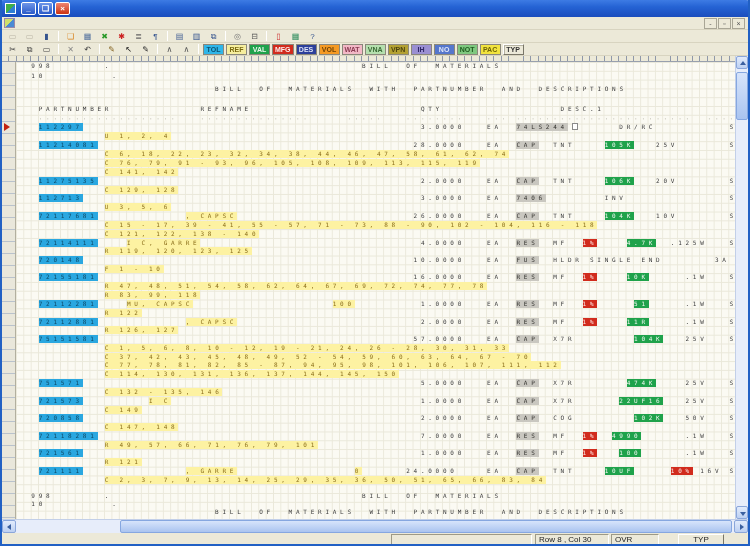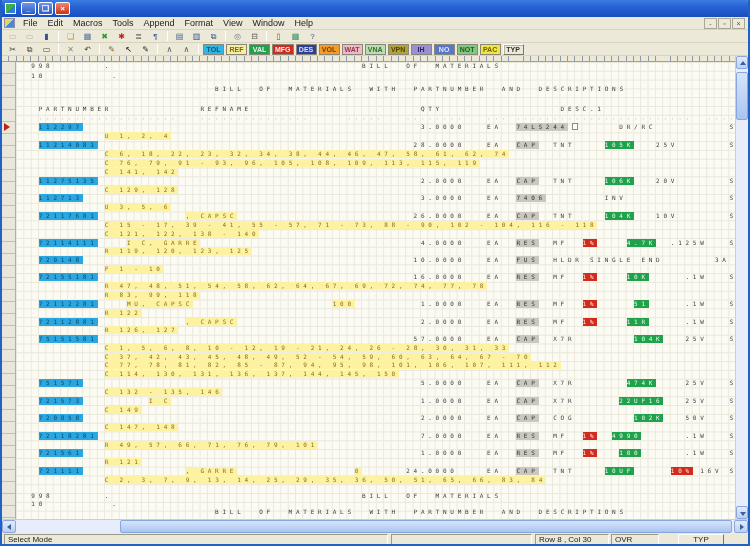--- a/index.html
+++ b/index.html
@@ -91,31 +91,20 @@
 
   <div class="titlebar">
     <div class="appicon"></div>
     <div class="winbtn">_</div>
     <div class="winbtn">❏</div>
     <div class="winbtn close">×</div>
   </div>
 
   <div class="menubar">
     <div class="mdi-icon"></div>
-    <div id="menu-items" style="display:flex;">
-        <span class="menu-item">File</span>
-        <span class="menu-item">Edit</span>
-        <span class="menu-item">Macros</span>
-        <span class="menu-item">Tools</span>
-        <span class="menu-item">Append</span>
-        <span class="menu-item">Format</span>
-        <span class="menu-item">View</span>
-        <span class="menu-item">Window</span>
-        <span class="menu-item">Help</span>
-      </div>
     <div class="mdi-controls">
       <div class="mdibtn">-</div>
       <div class="mdibtn">▫</div>
       <div class="mdibtn">×</div>
     </div>
   </div>
 
   <div class="tb tb1" id="toolbar1">
       <div class="tbtn" style="color: rgb(185, 181, 165);">▭</div>
       <div class="tbtn" style="color: rgb(185, 181, 165);">▭</div>
@@ -485,20 +474,19 @@
     <div class="sbtn" style="left:0;top:0;bottom:0;width:14px;">
       <div class="arrow" style="left:4px;top:3px;border-top:3px solid transparent;border-bottom:3px solid transparent;border-right:4px solid #3a5fa0;"></div>
     </div>
     <div class="thumb" style="left:118px;right:16px;top:0;bottom:0;"></div>
     <div class="sbtn" style="right:0;top:0;bottom:0;width:14px;">
       <div class="arrow" style="left:5px;top:3px;border-top:3px solid transparent;border-bottom:3px solid transparent;border-left:4px solid #3a5fa0;"></div>
     </div>
   </div>
 
   <div class="statusbar">
-    <div class="spanel" style="left:2px;width:384px;">Select Mode</div>
     <div class="spanel" style="left:389px;width:141px;"></div>
     <div class="spanel" style="left:533px;width:74px;">Row 8 , Col 30</div>
     <div class="spanel" style="left:609px;width:48px;">OVR</div>
     <div class="sbutton" style="left:676px;width:46px;">TYP</div>
   </div>
 
 </div>
 
 </body></html>

